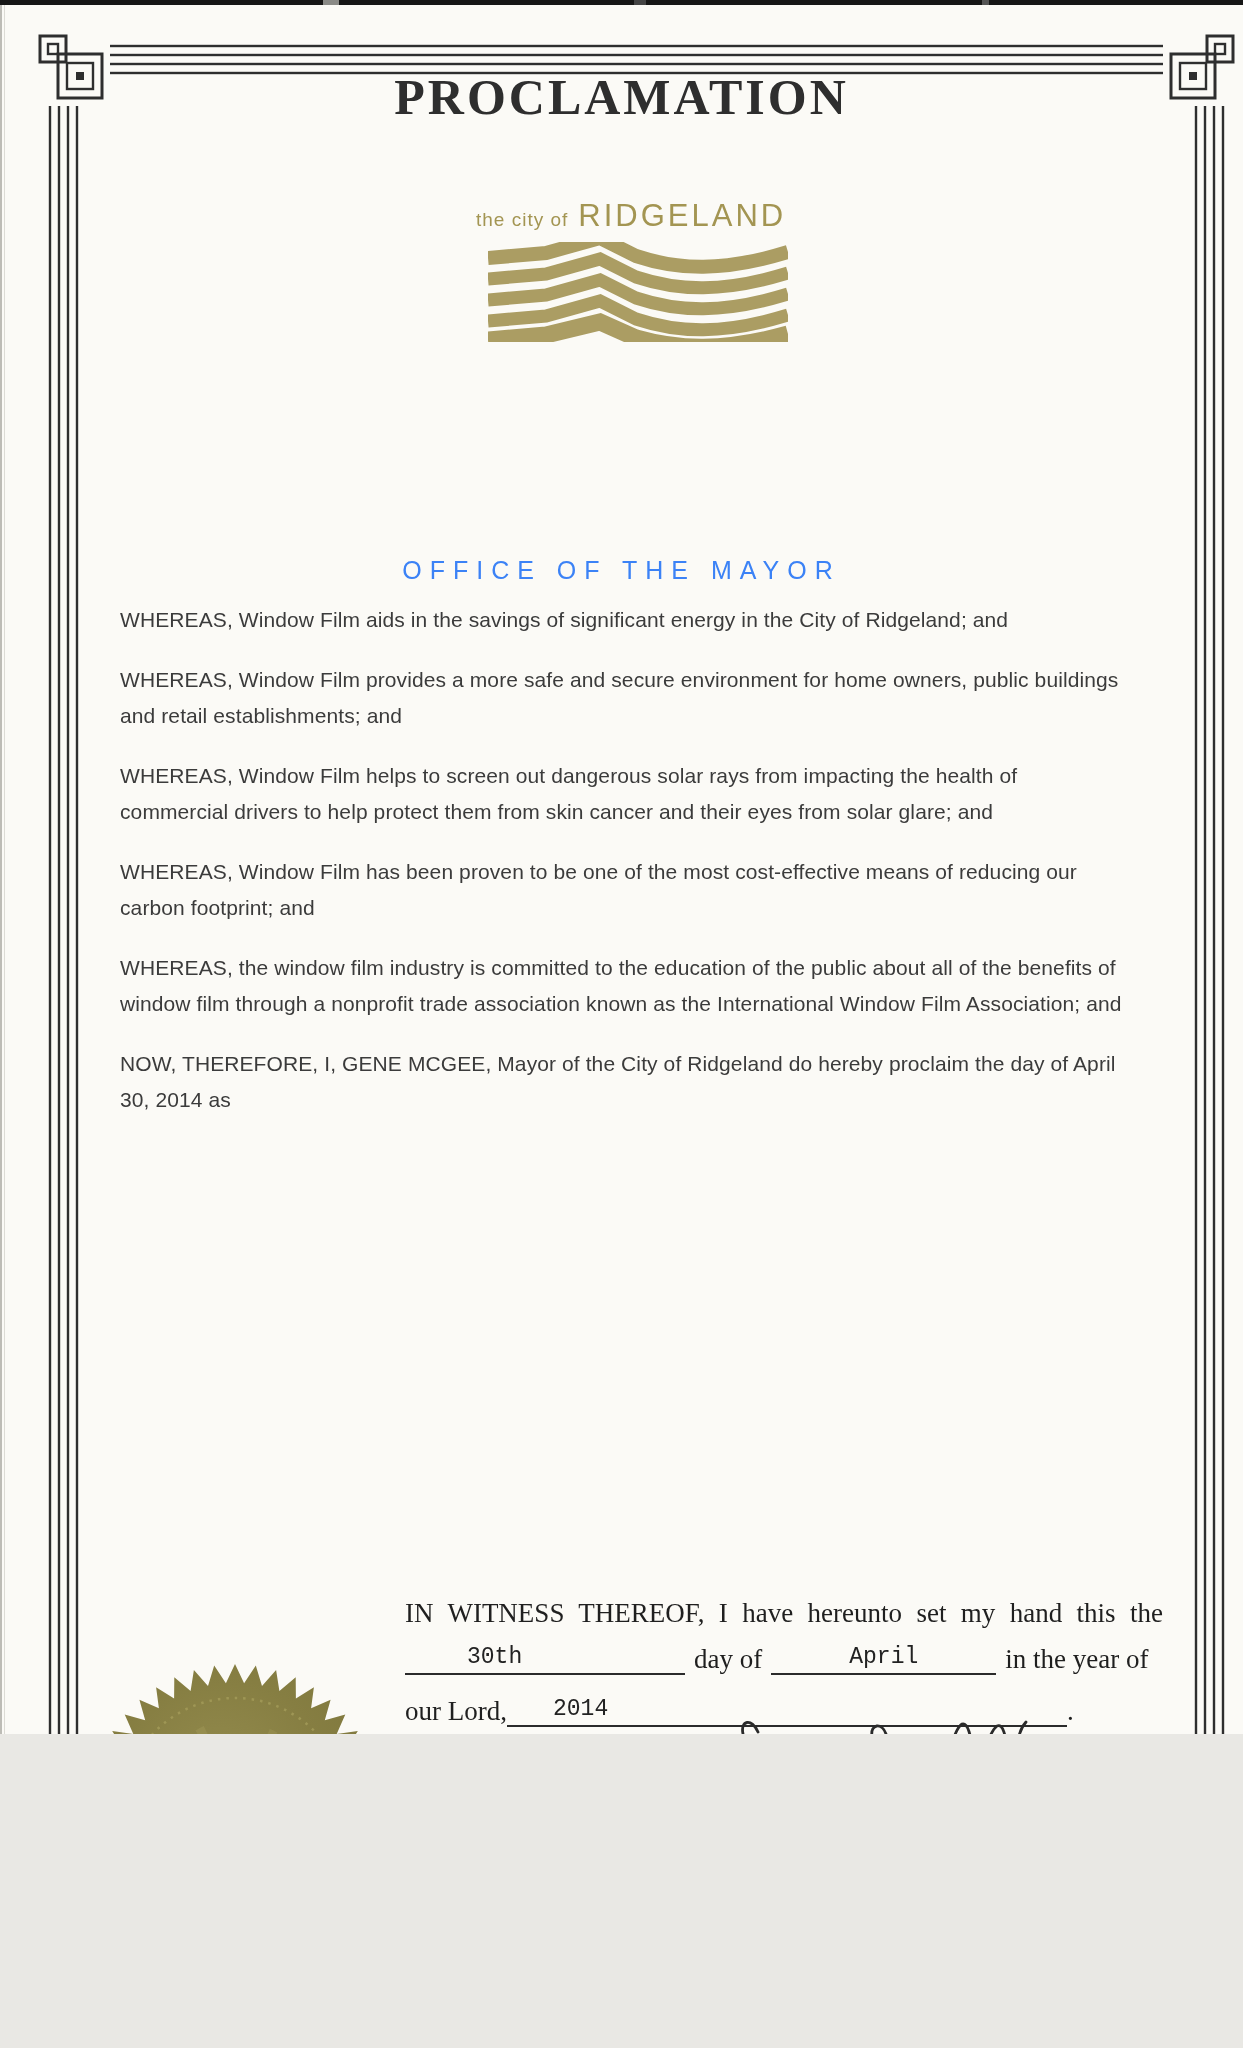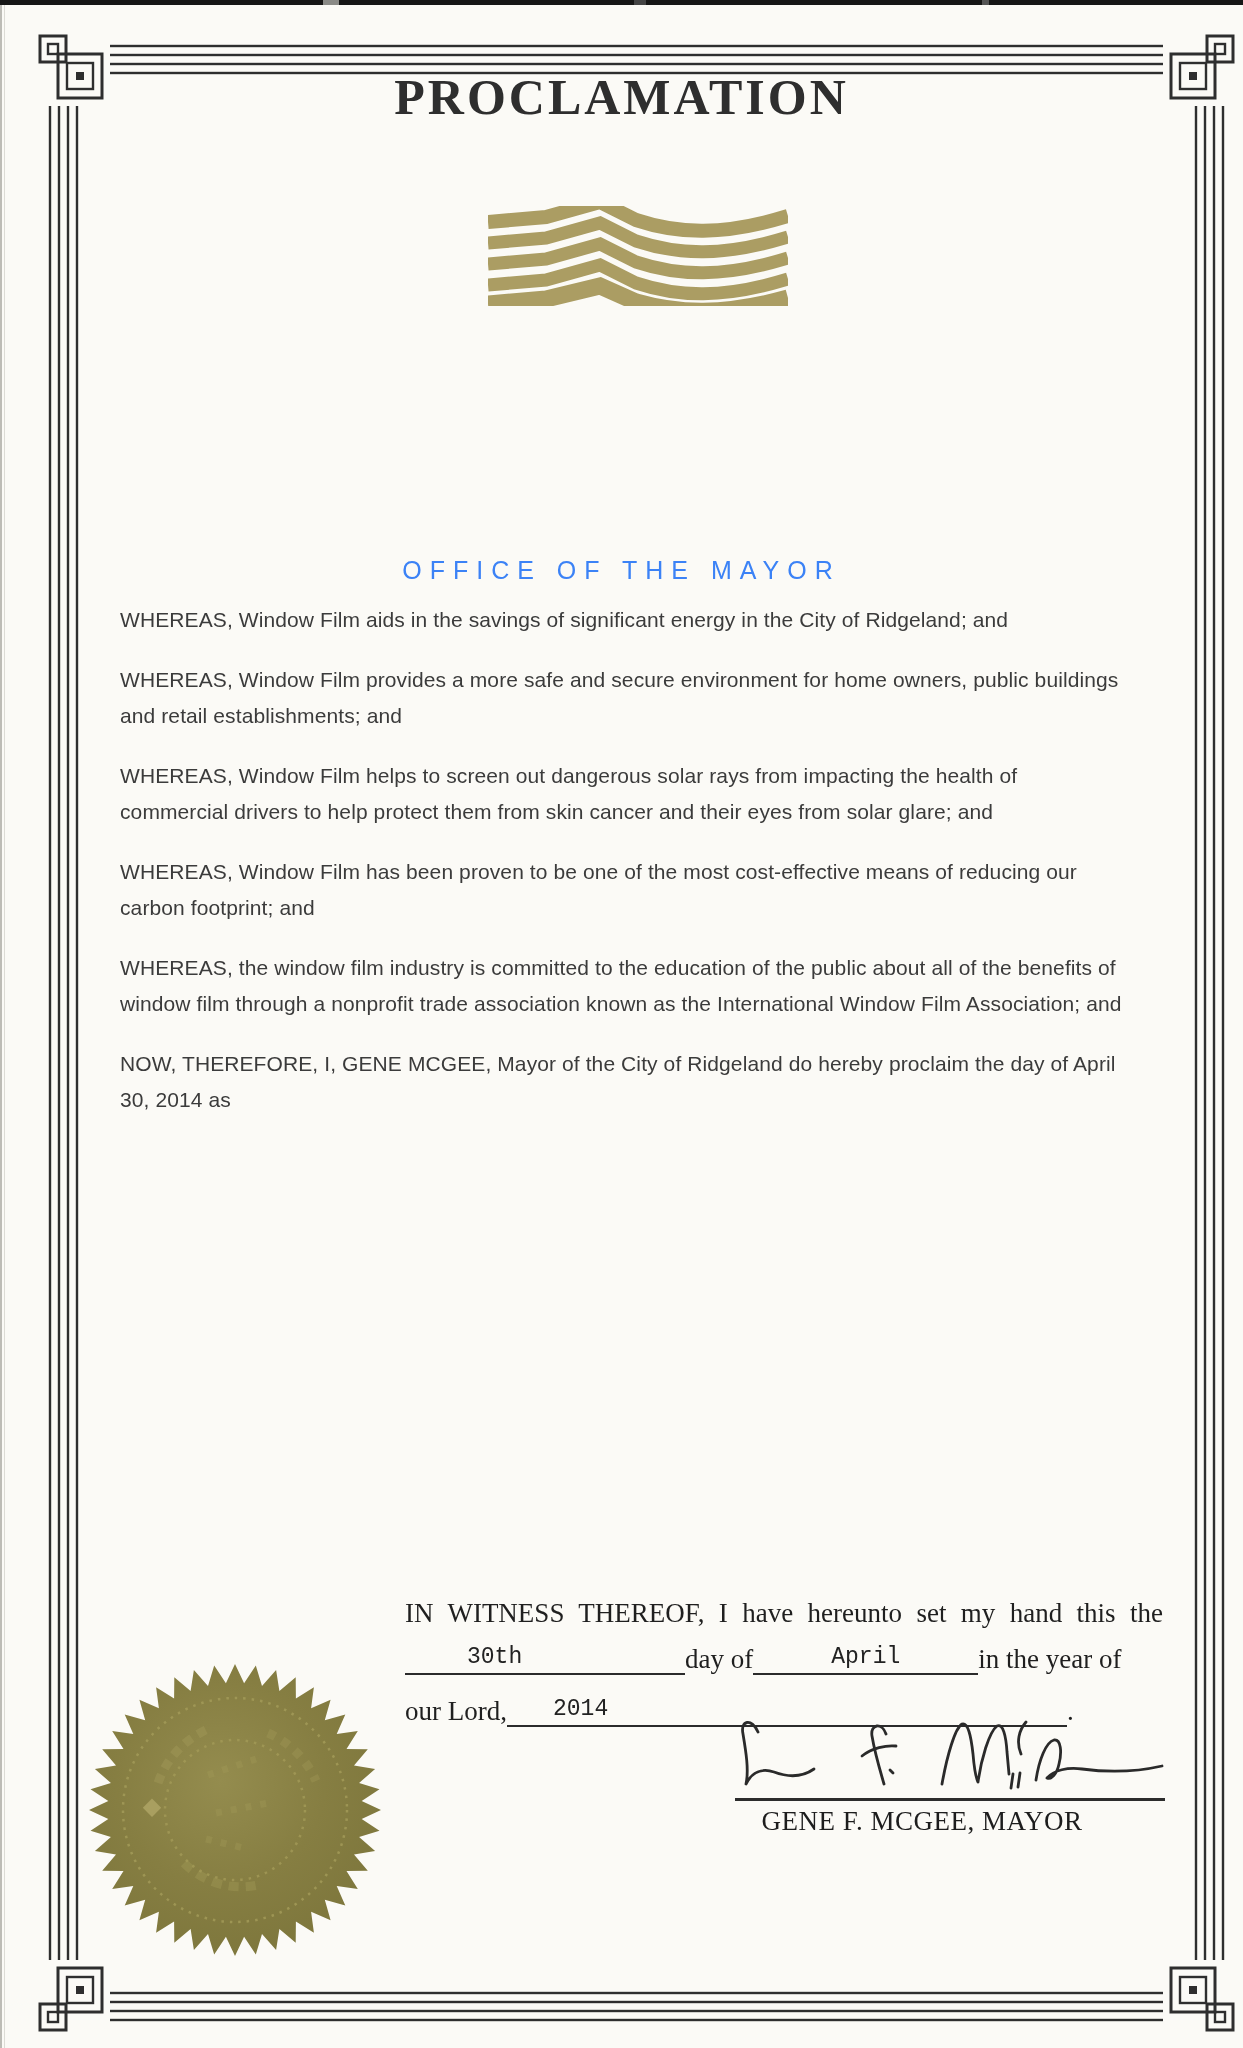--- a/index.html
+++ b/index.html
@@ -1,17 +1,17 @@
 <!DOCTYPE html>
 <html><head>
 <meta charset="utf-8">
 <style>
   html,body{margin:0;padding:0;background:#e9e8e4;}
   .page{
-    position:relative;width:1243px;height:2048px;margin:0 auto;
+    position:relative;width:1243px;height:1734px;margin:0 auto;
     background:#fbfaf6;overflow:hidden;
     font-family:"Liberation Sans",sans-serif;color:#3b3b3b;
   }
   
   .scan-top{position:absolute;left:0;top:0;width:100%;height:5px;
     background:linear-gradient(90deg,#161616 0 26%,#8a8a86 26% 27.3%,#161616 27.3% 51%,#444 51% 52%,#161616 52% 79%,#555 79% 79.6%,#161616 79.6% 100%);}
   .scan-left{position:absolute;left:0;top:5px;width:2px;height:2043px;background:#bdbcb6;}
   .scan-left2{position:absolute;left:4px;top:5px;width:1px;height:2043px;background:#dcdbd5;}
 
   .border-svg{position:absolute;left:0;top:0;}
@@ -35,21 +35,21 @@
   .body-text{
     position:absolute;left:120px;top:602px;width:1005px;
     font-size:21px;line-height:36px;letter-spacing:.1px;
   }
   .body-text p{margin:0 0 24px 0;}
   .day-title{ text-align:center;margin:0 0 24px 0;line-height:36px;}
 
   .witness{position:absolute;left:405px;top:1598px;width:758px;
     font-family:"Liberation Serif",serif;font-size:27px;color:#1f1f1f;}
   .w-line1{text-align:justify;text-align-last:justify;}
-  .w-line2{position:absolute;left:0;top:46px;width:758px;display:flex;align-items:flex-end;}
+  .w-line2{position:absolute;left:0;top:46px;width:758px;display:flex;align-items:flex-end;gap:9px;}
   .w-line3{position:absolute;left:0;top:98px;width:758px;display:flex;align-items:flex-end;gap:0;}
   .blank{border-bottom:2.5px solid #2b2b2b;
     font-family:"Liberation Mono",monospace;font-size:23px;color:#222;
     padding-bottom:3px;box-sizing:border-box;}
   .blank.day{width:280px;text-align:left;padding-left:62px;}
   .blank.month{width:225px;text-align:center;}
   .blank.year{width:560px;text-align:left;padding-left:46px;}
   .w-label{white-space:nowrap;}
 
   .sig-svg{position:absolute;left:700px;top:1712px;}
@@ -86,20 +86,24 @@
       </g>
     </g>
     <use href="#cornerTL" transform="translate(1273,0) scale(-1,1)"></use>
     <use href="#cornerTL" transform="translate(0,2066) scale(1,-1)"></use>
     <use href="#cornerTL" transform="translate(1273,2066) scale(-1,-1)"></use>
   </svg>
 
   <div class="title">PROCLAMATION</div>
 
   <div class="logo">
+    <div class="logo-text">
+      <span class="logo-prefix">the city of</span>
+      <span class="logo-name">RIDGELAND</span>
+    </div>
     <svg class="logo-waves" width="300" height="100" viewBox="0 0 300 100">
       <defs>
           <clipPath id="wclip">
             <rect x="0" y="0" width="300" height="100"></rect>
           </clipPath>
         </defs>
       <g clip-path="url(#wclip)" fill="none" stroke="#ab9d63" stroke-width="13">
         <path d="M0,16 L58,11 L112,-4 L148,14 C190,28 235,30 300,10" stroke-width="14"></path>
         <path d="M0,37 L58,32 L112,17 L148,35 C190,49 235,51 300,31"></path>
         <path d="M0,58 L58,53 L112,38 L148,56 C190,70 235,72 300,52"></path>

